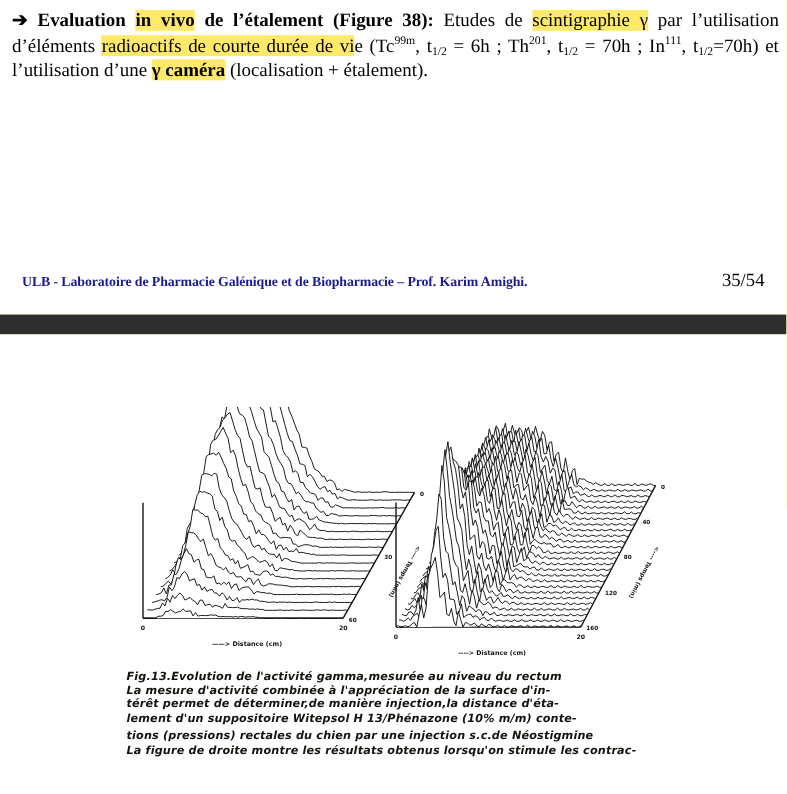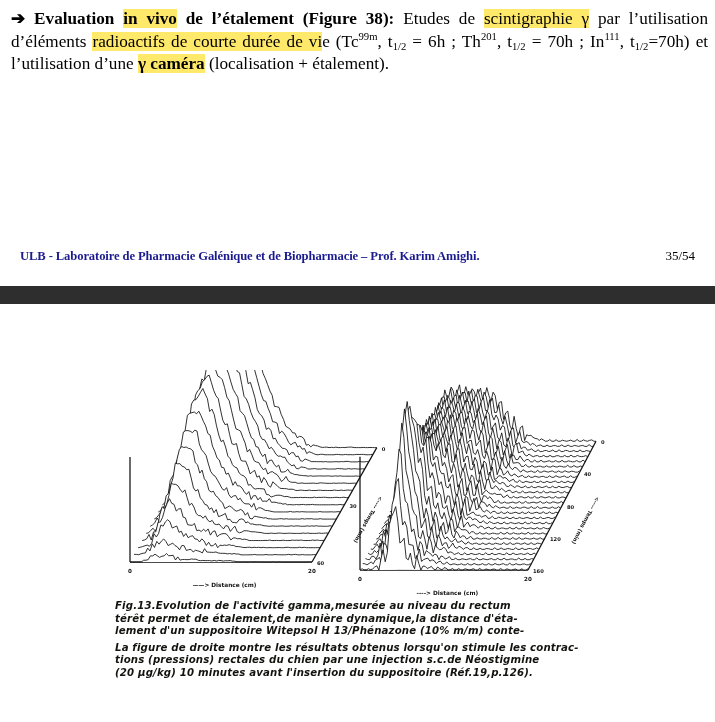--- a/index.html
+++ b/index.html
@@ -44,21 +44,21 @@
   .footer-label {
     font-family: "Liberation Serif", serif;
     font-weight: bold;
     font-size: 12.6px;
     color: #1b1b8f;
     letter-spacing: -0.1px;
     margin-top: 29px;
   }
   .footer-page {
     font-family: "Liberation Serif", serif;
-    font-size: 13px;
+    font-size: 17px;
     color: #000000;
   }
 
   
   .separator {
     position: absolute; left: 0; top: 286px;
     width: 715px; height: 18px;
     background: #2e2e2e;
   }
 
@@ -70,21 +70,21 @@
   }
   .figure-wrap {
     position: absolute;
     left: 108px; top: 66px;
     width: 500px; height: 255px;
   }
   .figure-svg { display: block; }
 
   .caption {
     position: absolute;
-    left: 115px; top: 296px;
+    left: 115px; top: 306px;
     width: 500px;
     font-family: "DejaVu Sans", sans-serif;
     font-size: 10.2px;
     line-height: 12.6px;
     color: #14140f;
     font-style: italic;
     font-weight: bold;
     letter-spacing: 0.15px;
   }
   .caption p { margin: 0; }
@@ -182,21 +182,21 @@
             <text x="442" y="170.8125" font-family="&quot;DejaVu Sans&quot;, sans-serif" font-size="5.2" font-weight="bold" fill="#111">120</text>
             <text x="425" y="203" font-family="&quot;DejaVu Sans&quot;, sans-serif" font-size="5.2" font-weight="bold" fill="#111">160</text>
             <text x="339.36" y="225" text-anchor="middle" font-family="&quot;DejaVu Sans&quot;, sans-serif" font-size="5.8" font-weight="bold" fill="#111">----&gt; Distance (cm)</text>
             <text x="476" y="149.625" text-anchor="middle" font-family="&quot;DejaVu Sans&quot;, sans-serif" font-size="5.4" font-weight="bold" fill="#111" transform="rotate(117.8 476.0 149.6)">&lt;---- Temps (min)</text>
           </g>
         </svg>
     </div>
 
     <div class="caption">
       <p>Fig.13.Evolution de l'activité gamma,mesurée au niveau du rectum</p>
-      <p>térêt permet de étalement,de manière dynamique,la distance d'éta-</p>
+      <p>La mesure d'activité combinée à l'appréciation de la surface d'in-</p>
+      <p>térêt permet de déterminer,de manière injection,la distance d'éta-</p>
       <p>lement d'un suppositoire Witepsol H 13/Phénazone (10% m/m) conte-</p>
       <div class="gap"></div>
+      <p>tions (pressions) rectales du chien par une injection s.c.de Néostigmine</p>
       <p>La figure de droite montre les résultats obtenus lorsqu'on stimule les contrac-</p>
-      <p>tions (pressions) rectales du chien par une injection s.c.de Néostigmine</p>
-      <p>(20 µg/kg) 10 minutes avant l'insertion du suppositoire (Réf.19,p.126).</p>
     </div>
   </div>
 </div>
 
 </body></html>

